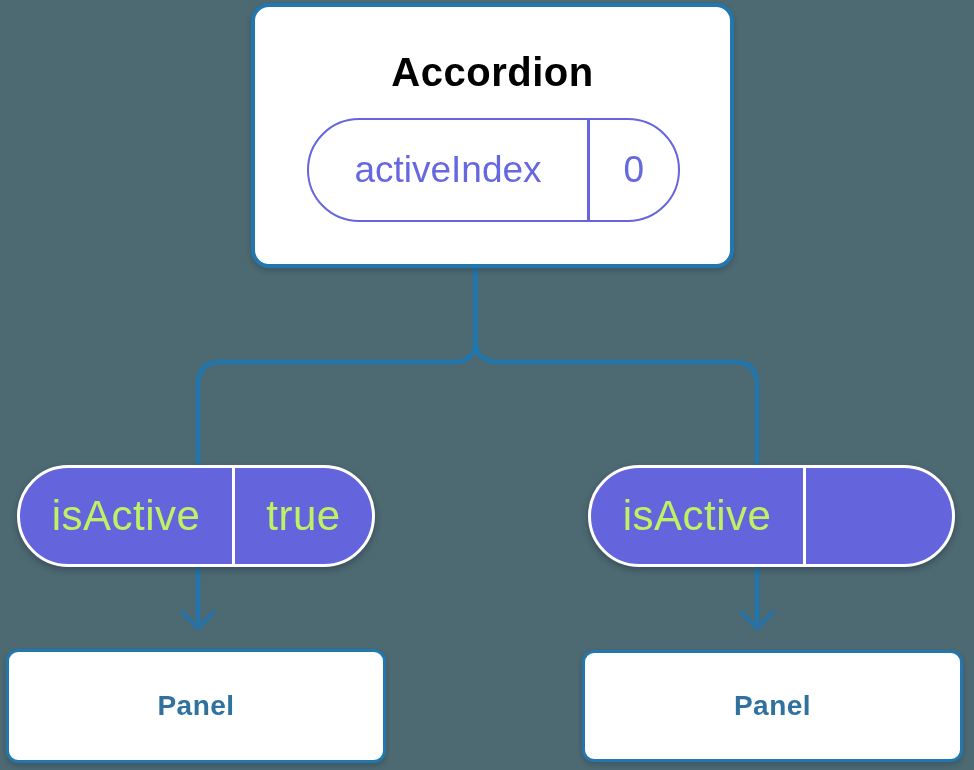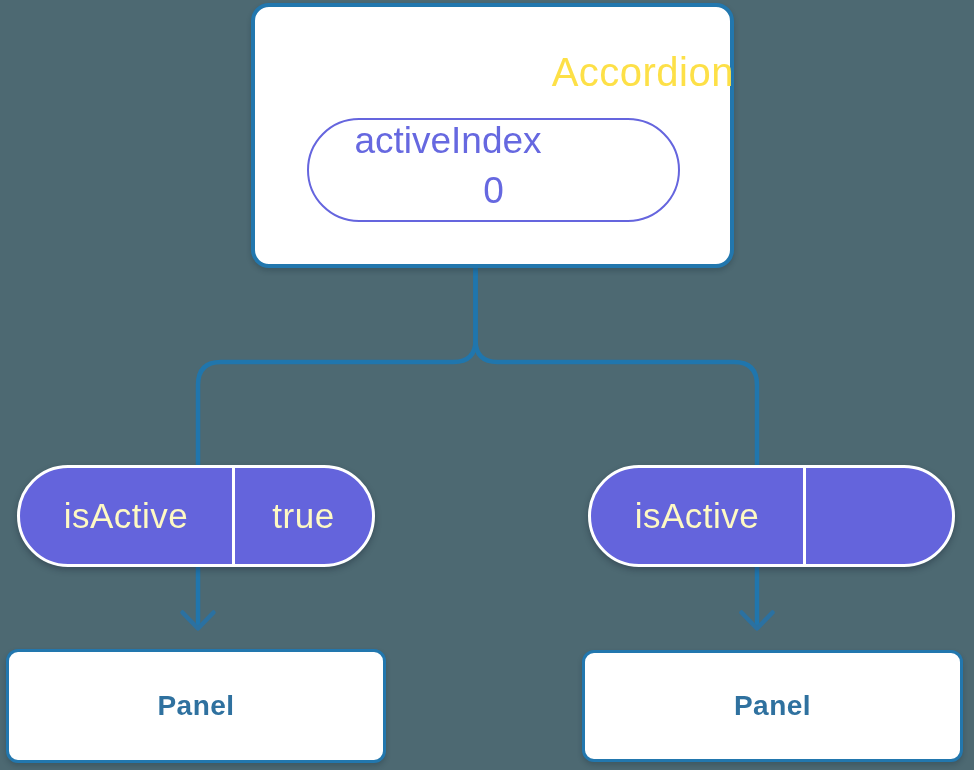--- a/index.html
+++ b/index.html
@@ -37,24 +37,24 @@
     align-items: center;
     justify-content: center;
     border-width: 3px;
     border-radius: 12px;
   }
   .panel-left  { left: 6px;   top: 649px; width: 380px; height: 114px; }
   .panel-right { left: 582px; top: 650px; width: 381px; height: 112px; }
   .card-title {
     position: absolute;
     left: 251px; top: 50px; width: 483px;
-    text-align: right;
+    text-align: center;
     font-size: 40px;
-    font-weight: 400;
-    color: #fde047;
+    font-weight: 700;
+    color: #000000;
     letter-spacing: 0.5px;
     z-index: 2;
   }
   .panel-title {
     font-size: 28px;
     font-weight: 600;
     color: #2F719F;
     letter-spacing: 0.5px;
   }
   
@@ -62,21 +62,20 @@
     position: absolute;
     left: 307px; top: 118px;
     width: 373px; height: 104px;
     box-sizing: border-box;
     border: 2.5px solid #6565DE;
     border-radius: 53px;
     display: flex;
     align-items: stretch;
     background: #FFFFFF;
     z-index: 2;
-    flex-direction: column;
   }
   .state-pill .cell {
     display: flex;
     align-items: center;
     justify-content: center;
     font-size: 37px;
     color: #6668E0;
   }
   .state-pill .name-cell { width: 278px; }
   .state-pill .divider { width: 2.5px; background: #6565DE; }
@@ -94,22 +93,22 @@
     align-items: stretch;
     box-shadow: 0 3px 6px rgba(20, 30, 45, 0.35);
     z-index: 2;
   }
   .prop-left  { left: 17px;  width: 358px; }
   .prop-right { left: 588px; width: 367px; }
   .prop-pill .cell {
     display: flex;
     align-items: center;
     justify-content: center;
-    font-size: 35px;
-    color: #fef9c3;
+    font-size: 42px;
+    color: #bef264;
     letter-spacing: 0.5px;
   }
   .prop-pill .name-cell { width: 212px; }
   .prop-pill .divider { width: 3px; background: #FFFFFF; }
   .prop-pill .value-cell { flex: 1; }
 </style>
 </head>
 <body>
 
 <div class="stage">

